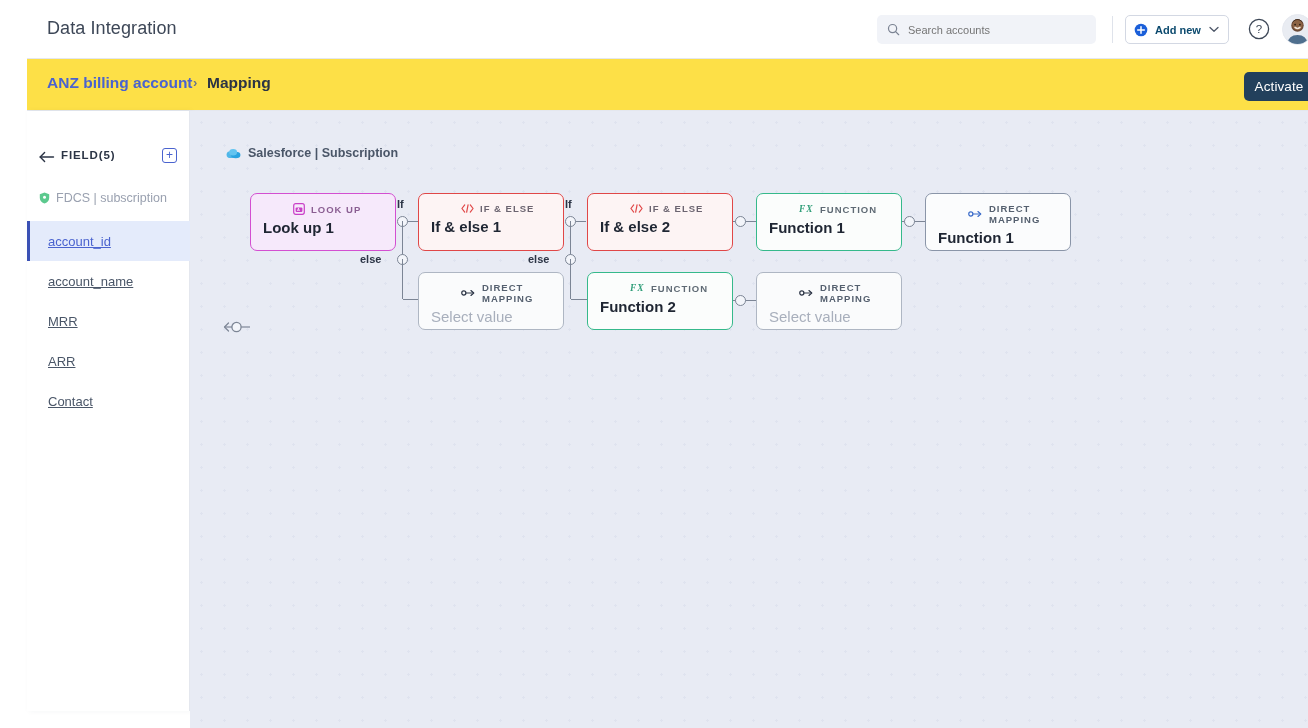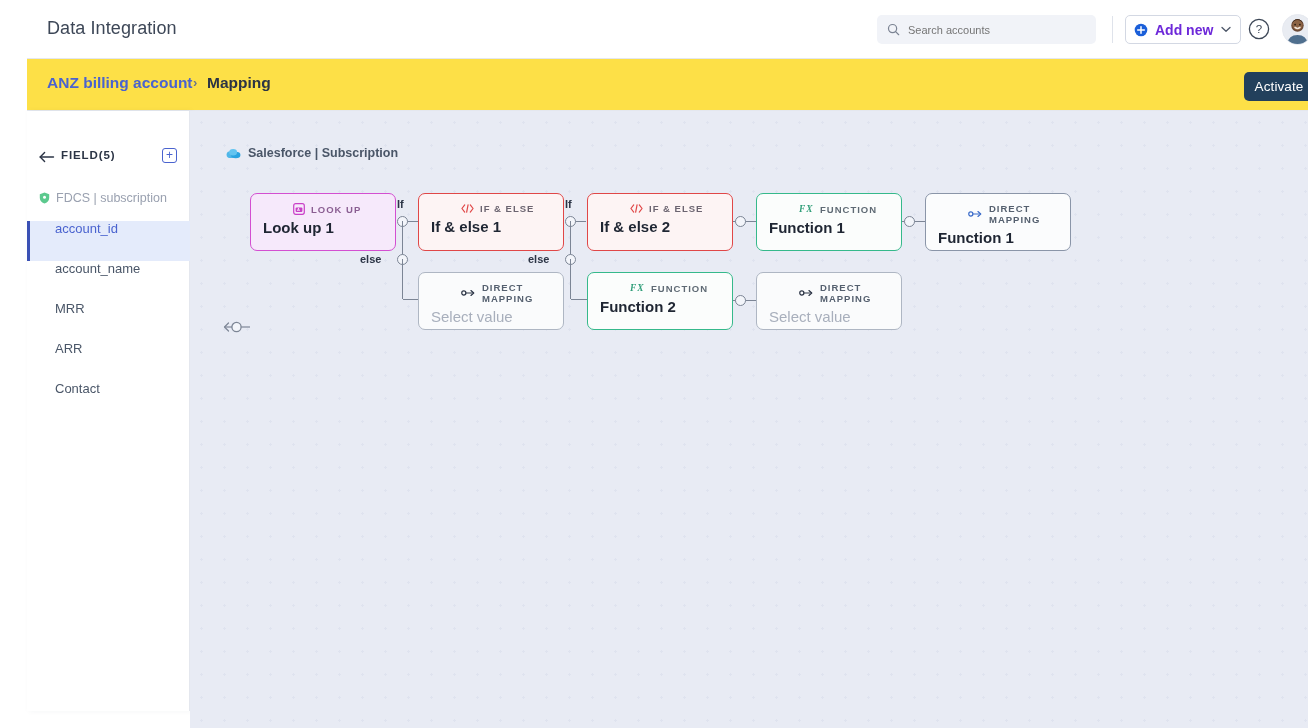--- a/index.html
+++ b/index.html
@@ -36,21 +36,21 @@
     position: absolute; left: 1085px; top: 16px;
     width: 1px; height: 27px; background: #dfe3eb;
   }
   .addnew {
     position: absolute; left: 1098px; top: 15px;
     height: 29px; padding: 0 9px 0 8px;
     background: #ffffff; border: 1px solid #d3d8e3; border-radius: 5px;
     display: flex; align-items: center; gap: 7px; cursor: pointer;
   }
   .addnew .plus-circ { flex: 0 0 auto; }
-  .addnew .lbl { font-size: 14px; font-weight: bold; color: #6d28d9; }
+  .addnew .lbl { font-size: 11px; font-weight: bold; color: #0c4a6e; }
   .addnew .chev { color: #5c6678; font-size: 10px; margin-left: 1px; }
   .help-ic { position: absolute; left: 1221px; top: 18px; cursor: pointer; }
   .avatar {
     position: absolute; left: 1255px; top: 14px;
     width: 31px; height: 31px; border-radius: 50%;
     overflow: hidden; background: #dfe3ea; cursor: pointer;
     border: 1px solid #e7eaf0;
   }
 
   
@@ -99,22 +99,22 @@
     color: #4a63cf; font-size: 12px; line-height: 13px; text-align: center;
     cursor: pointer;
   }
   .source-row {
     position: absolute; top: 80px; left: 12px;
     display: flex; align-items: center; gap: 6px;
   }
   .source-lbl { font-size: 12.5px; color: #9aa1b0; }
   .field-list { position: absolute; top: 110px; left: 0; width: 163px; }
   .field-item {
-    position: relative; height: 40px; display: flex; align-items: flex-start;
-    padding-left: 28px; font-size: 13px; color: #4a5668; cursor: pointer;
+    position: relative; height: 40px; display: flex; align-items: center;
+    padding-left: 21px; font-size: 13px; color: #4a5668; cursor: pointer; text-decoration: underline;
   }
   .field-item.active {
     background: #e4ebfb; color: #4a63cf;
   }
   .field-item.active::before {
     content: ""; position: absolute; left: 0; top: 0;
     width: 3px; height: 40px; background: #3b51b5;
   }
 
   

